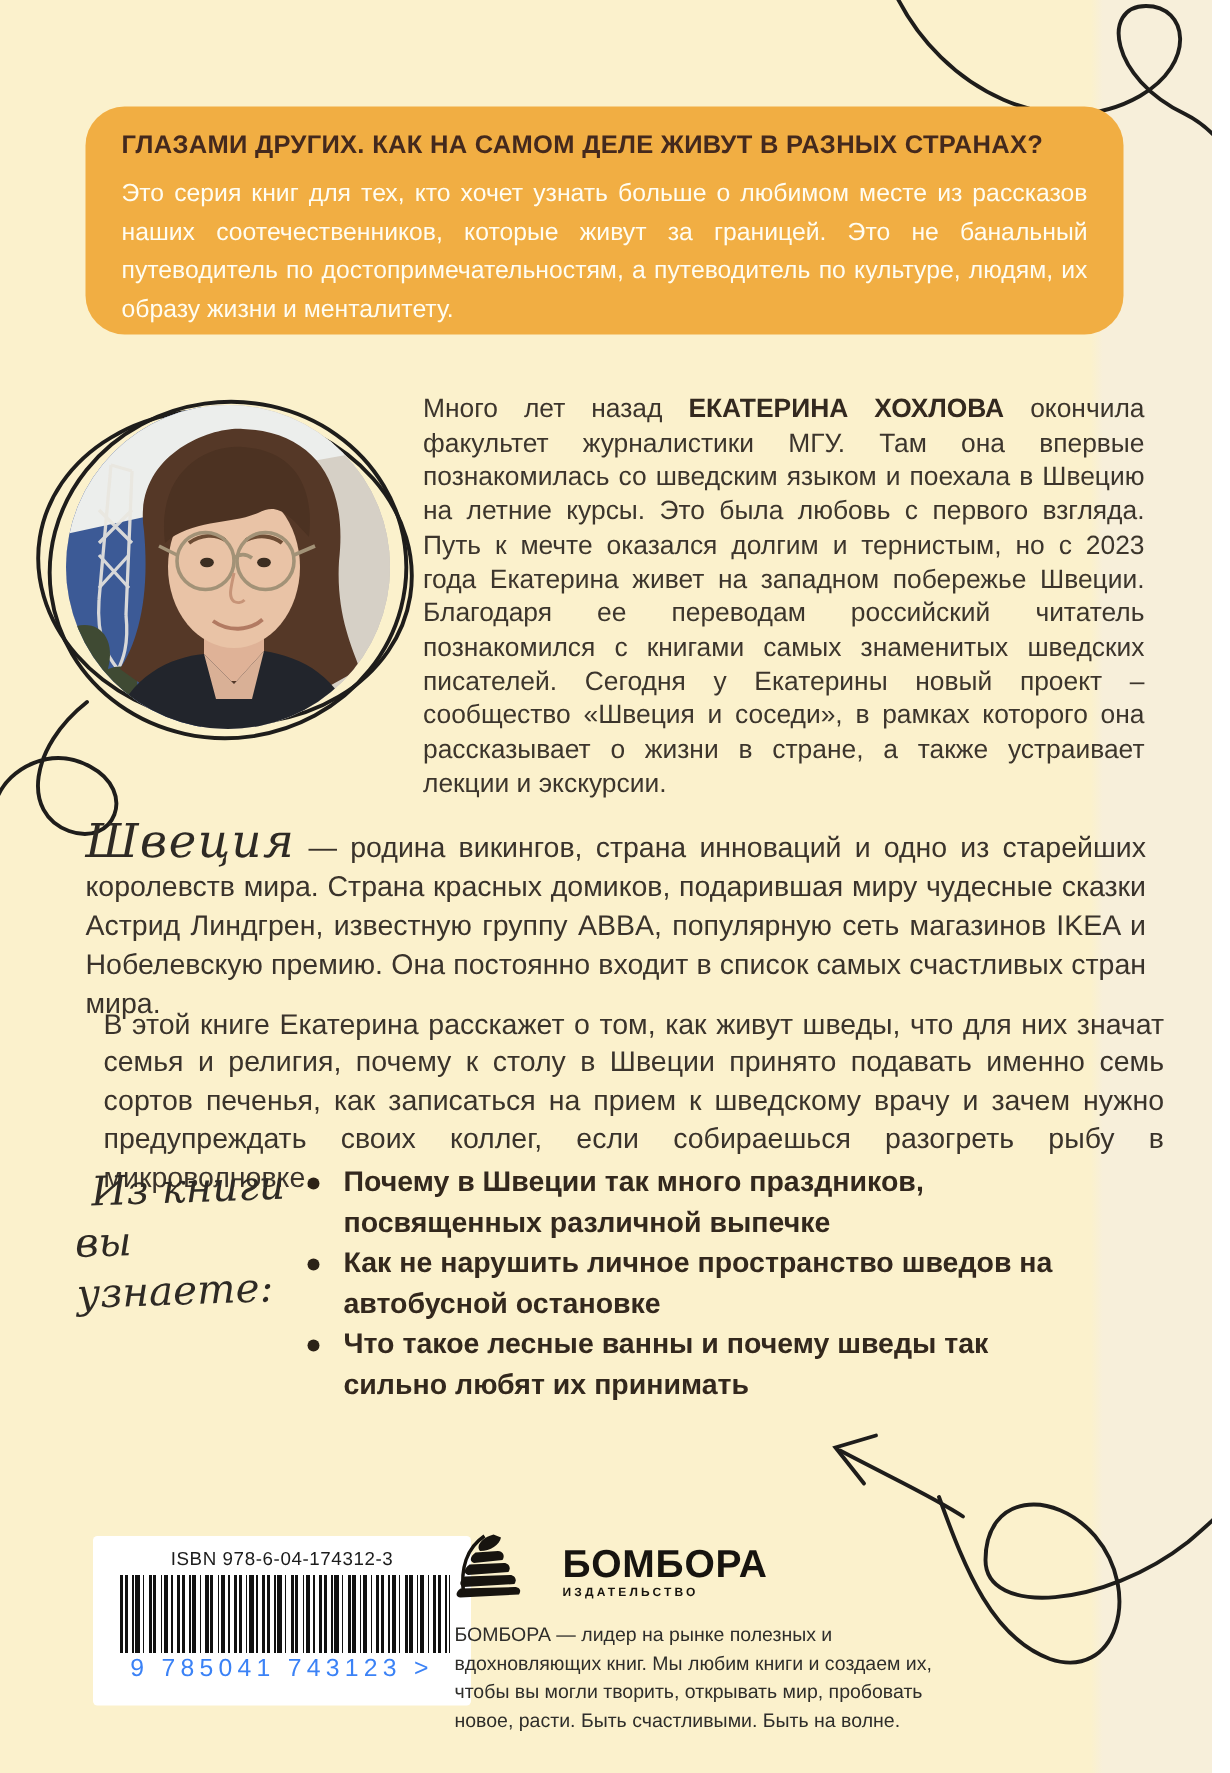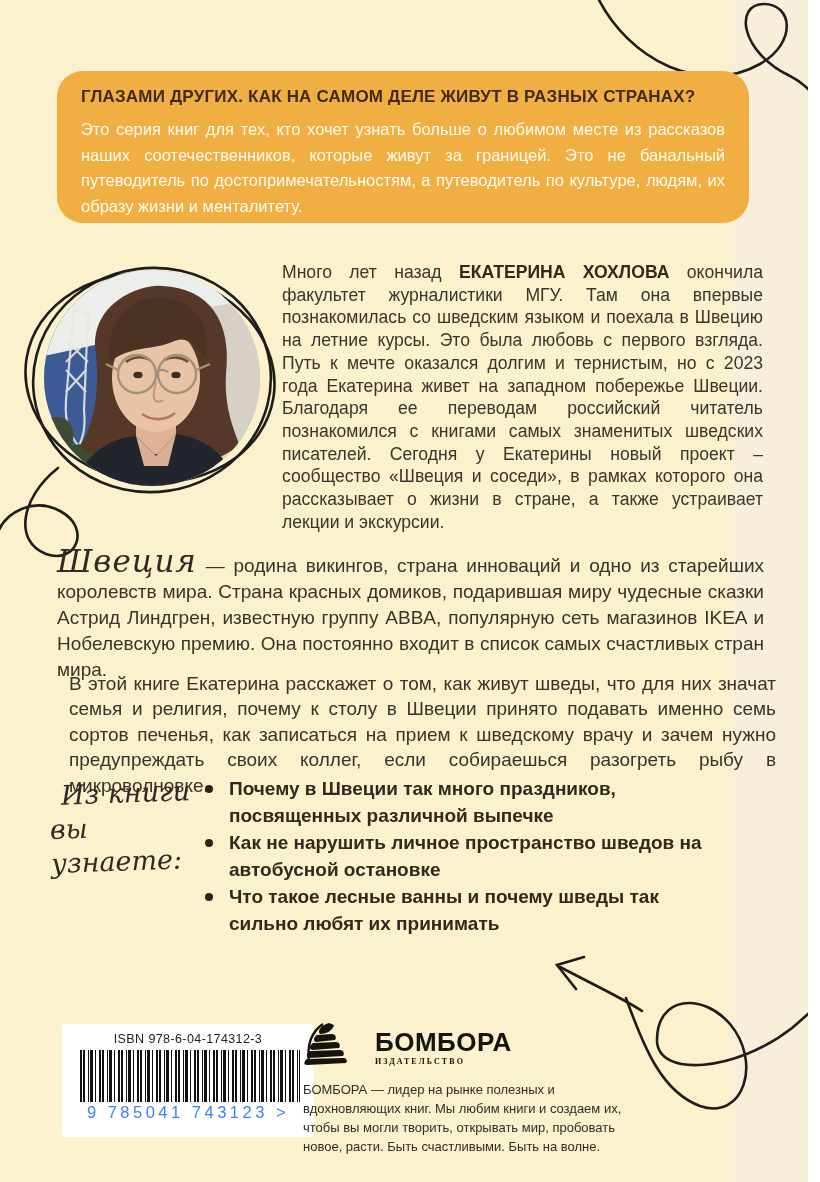--- a/index.html
+++ b/index.html
@@ -92,21 +92,21 @@
   }
   .digits{
     margin-top:1px;font-size:16.5px;color:#3b82f6;letter-spacing:3.5px;
     font-family:"Liberation Sans",sans-serif;
   }
 
   .publisher{position:absolute;left:303px;top:1022px;width:360px;}
   .pub-head{display:flex;align-items:flex-end;gap:16px;}
   .pub-logo{width:46px;height:44px;margin-right:10px;flex:0 0 auto;}
   .pub-name{font-size:26px;font-weight:800;color:#17140f;letter-spacing:.5px;line-height:28px;}
-  .pub-sub{font-size:8px;font-weight:700;letter-spacing:2.1px;color:#17140f;margin-top:1px;font-family:Liberation Serif, serif;}
+  .pub-sub{font-size:8px;font-weight:700;letter-spacing:2.1px;color:#17140f;margin-top:1px;}
   .pub-about{
     margin:14px 0 0 0;width:352px;
     font-size:13px;line-height:19px;color:#2e2d2a;font-weight:500;
   }
 </style>
 </head>
 <body>
 
 <div class="page">
 

